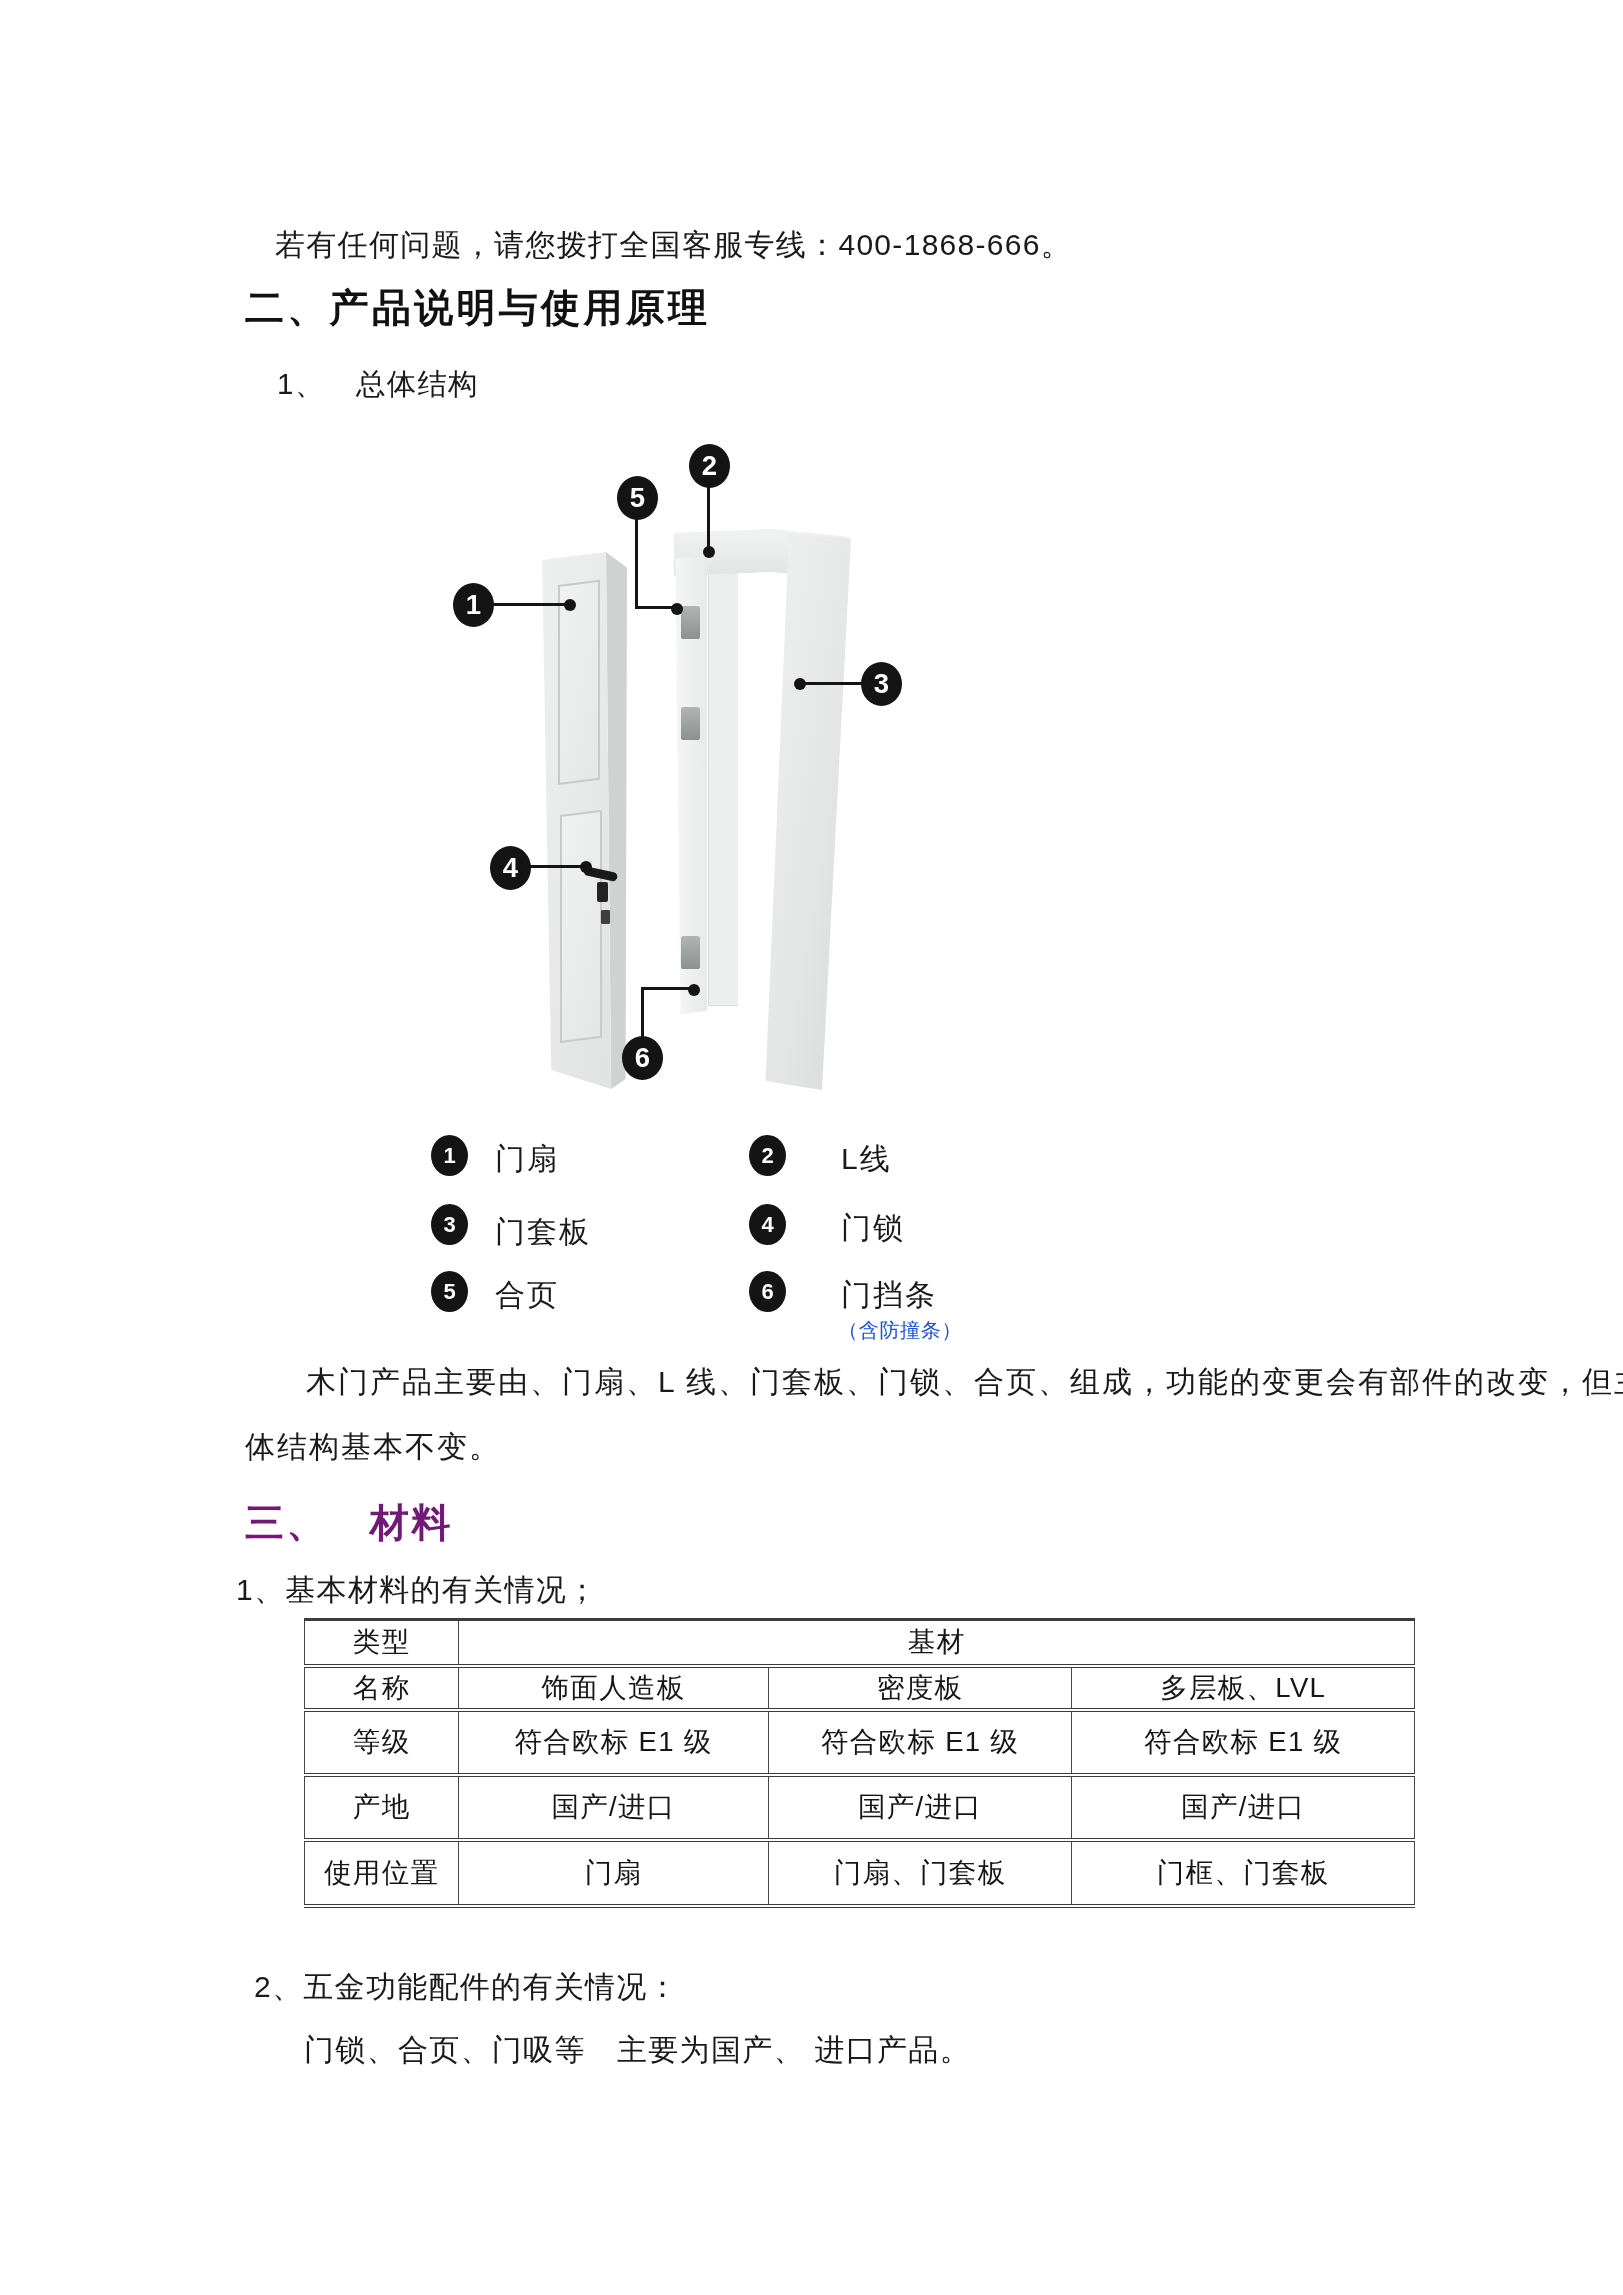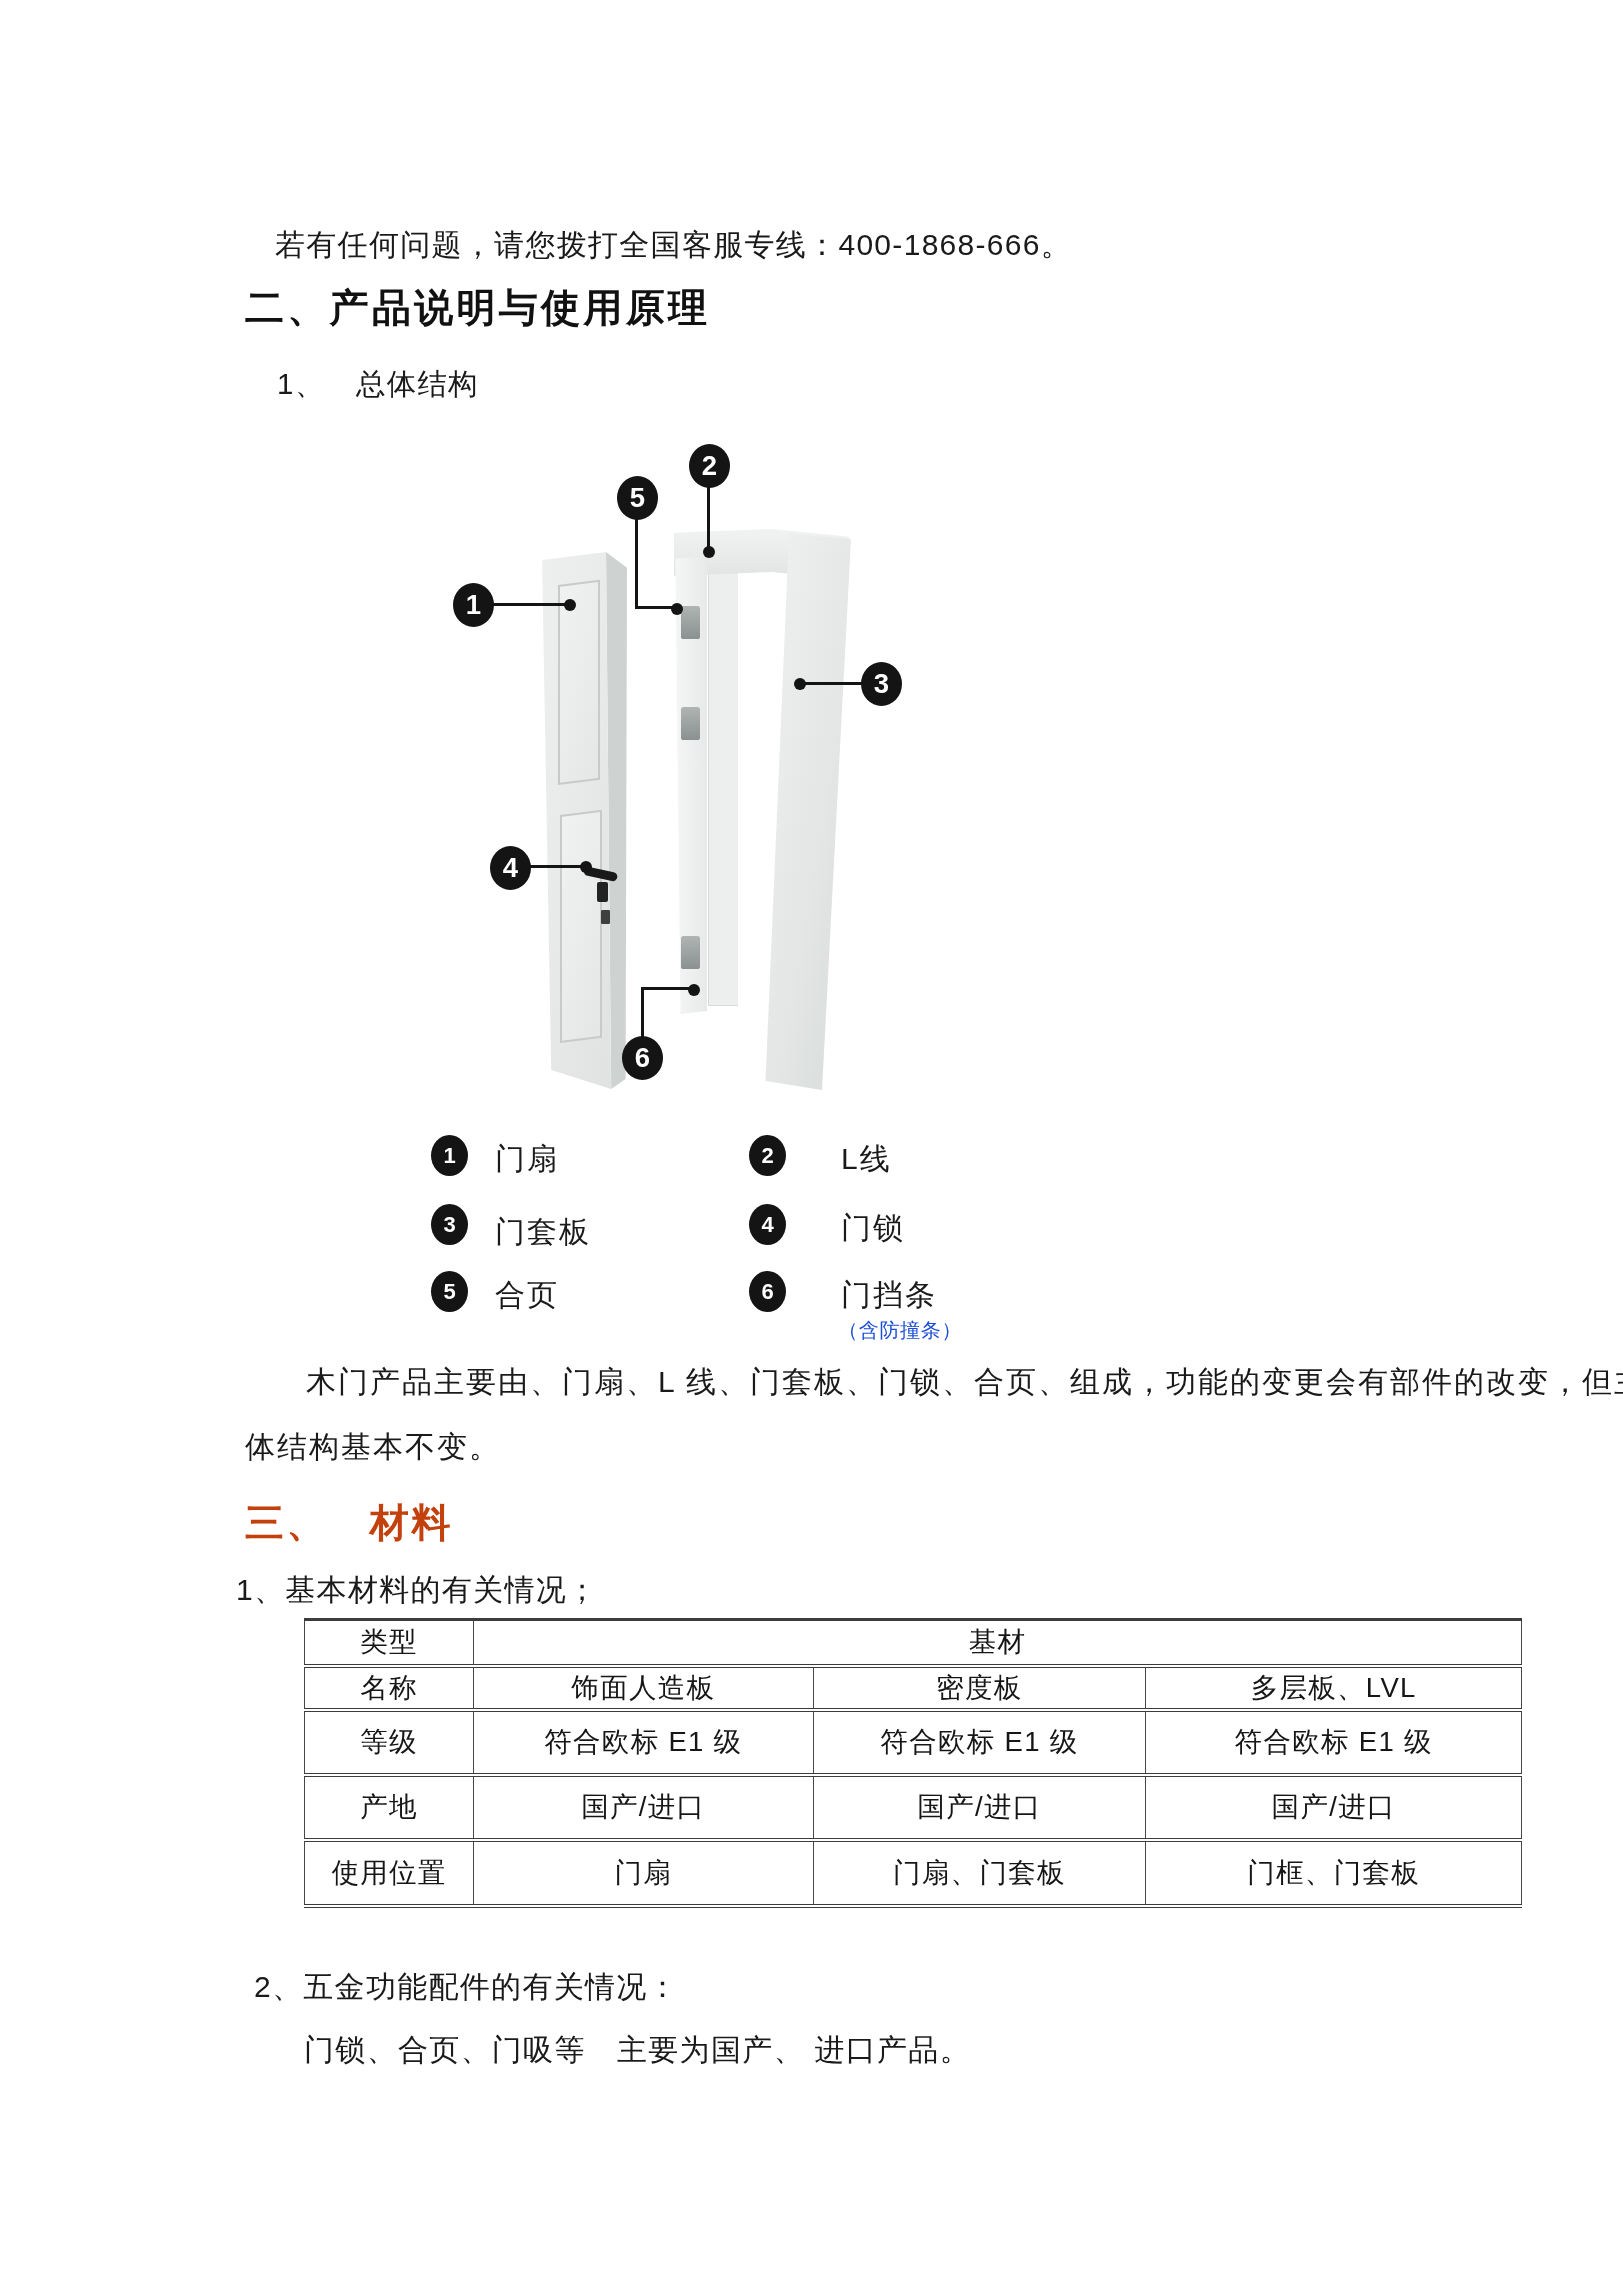--- a/index.html
+++ b/index.html
@@ -1,21 +1,21 @@
 <!DOCTYPE html>
 <html style="font-size:10.5px"><head>
 <meta charset="utf-8">
 <style>
   html,body{margin:0;padding:0;background:#ffffff;}
   .page{position:relative;width:1623px;height:2295px;background:#ffffff;overflow:hidden;
         font-family:"Liberation Sans","DejaVu Sans",sans-serif;color:#1a1a1a;}
   .abs{position:absolute;white-space:nowrap;}
   .body-text{font-size:30px;letter-spacing:1.3px;}
   .h2{font-size:39px;font-weight:bold;letter-spacing:3.3px;color:#111;}
-  .h3{font-size:39px;font-weight:bold;letter-spacing:2.6px;color:#c2410c;}
+  .h3{font-size:39px;font-weight:bold;letter-spacing:2.6px;color:#701a75;}
 
   
   .shape{position:absolute;}
   .door-front{left:542px;top:552px;width:71px;height:538px;
     background:linear-gradient(100deg,#eef0ef 0%,#e6e9e8 55%,#dfe2e1 100%);
     clip-path:polygon(0px 7.9px,64px 0px,69px 537px,9.2px 518px);}
   .door-panel{position:absolute;border:2px solid #c6cac9;
     background:linear-gradient(105deg,#f0f2f1,#e4e7e6);
     transform:skewY(-7deg);transform-origin:0 0;}
   .panel-top{left:15.7px;top:33px;width:38px;height:196px;}
@@ -47,21 +47,21 @@
   .cline{position:absolute;background:#141414;z-index:9;}
   .cdot{position:absolute;width:11.8px;height:11.8px;border-radius:50%;background:#141414;z-index:9;}
 
   
   .lg-circle{position:absolute;width:37px;height:41px;border-radius:50%;background:#141414;color:#fff;
     display:flex;align-items:center;justify-content:center;font-size:22px;font-weight:bold;}
   .lg-label{position:absolute;font-size:30px;letter-spacing:2px;}
   .lg-note{position:absolute;font-size:20px;letter-spacing:0.7px;color:#1d4ed8;}
 
   
-  table.materials{position:absolute;left:304px;top:1618px;width:1218px;
+  table.materials{position:absolute;left:304px;top:1618px;width:1111px;
     border-collapse:collapse;table-layout:fixed;
     border-top:3.3px solid #3c3c3c;border-bottom:4.6px double #3c3c3c;}
   table.materials td{border:1.3px solid #474747;border-top:none;border-bottom:4.6px double #3c3c3c;
     text-align:center;vertical-align:middle;font-size:27.5px;letter-spacing:1.3px;padding:0;color:#161616;}
   tr.tr1{height:46px;} tr.tr2{height:44px;} tr.tr3{height:44px;}
   tr.tr4{height:65px;} tr.tr5{height:65px;} tr.tr6{height:66px;}
 </style>
 </head>
 <body>
 

